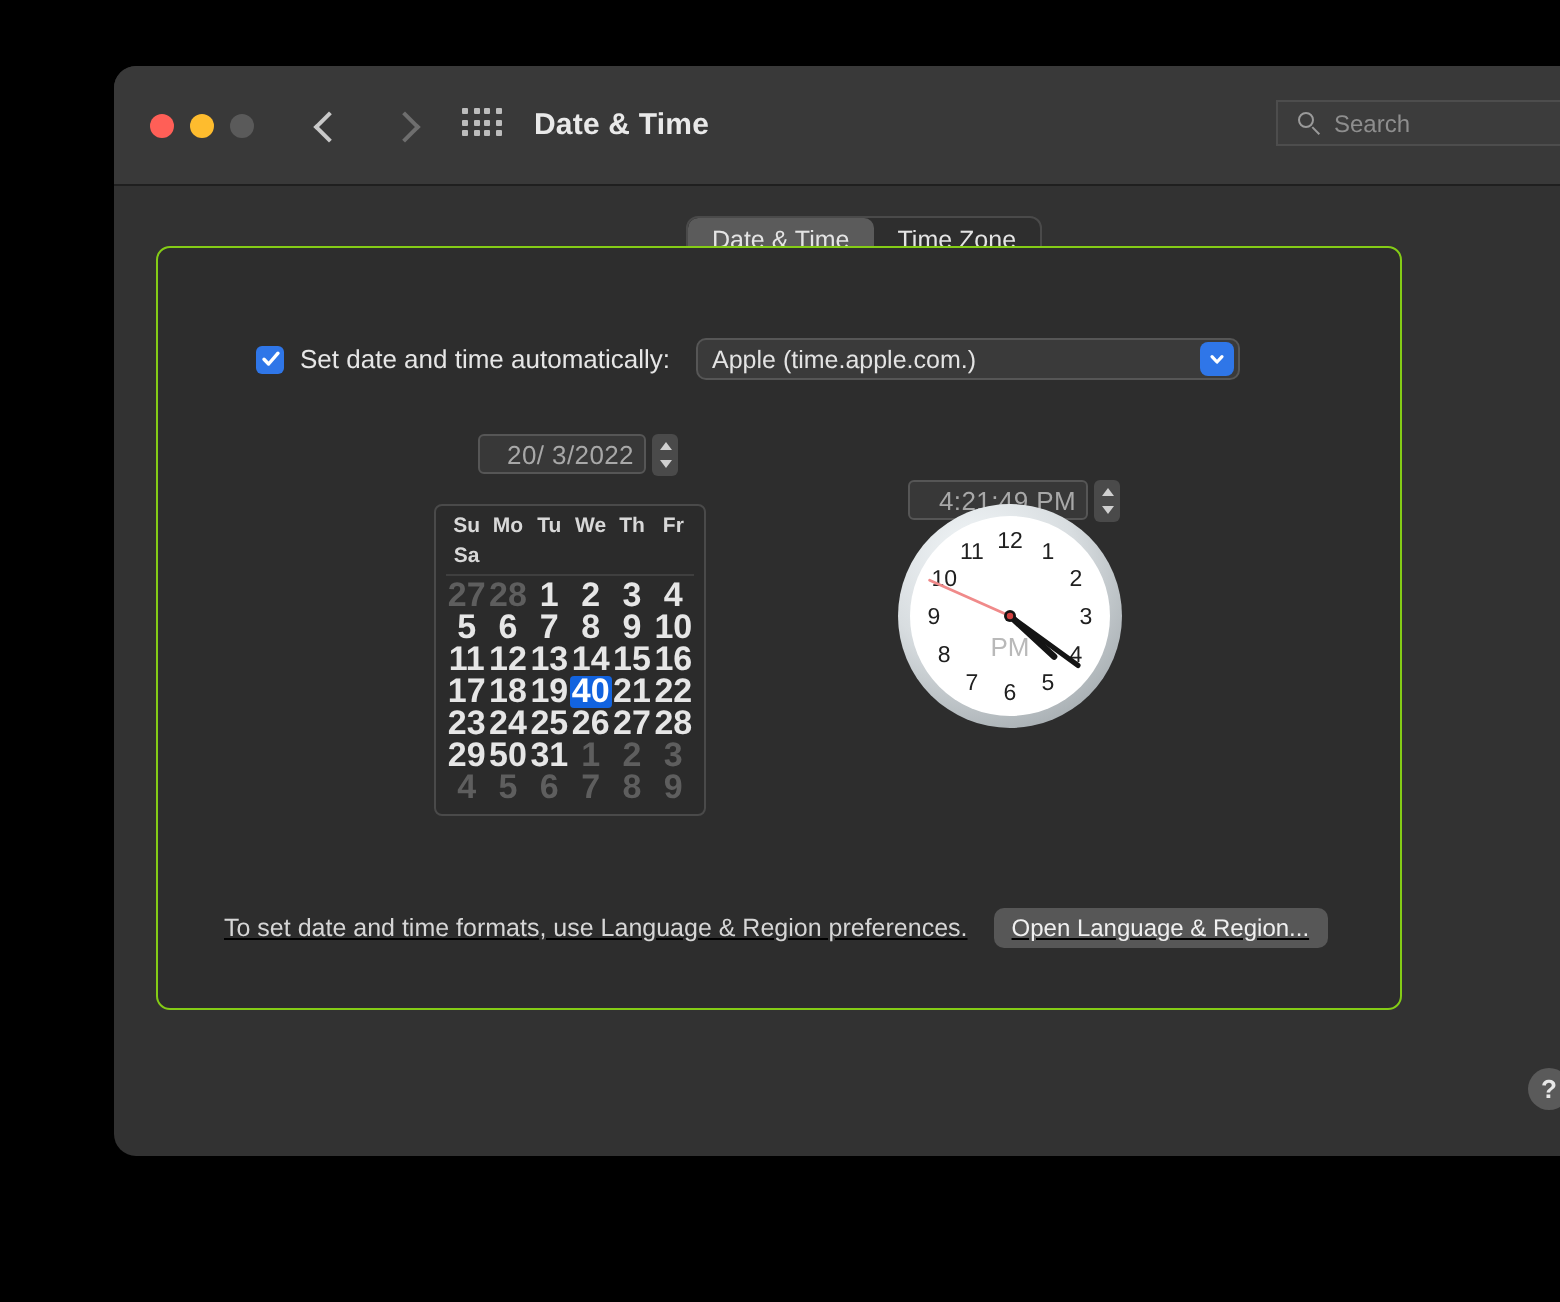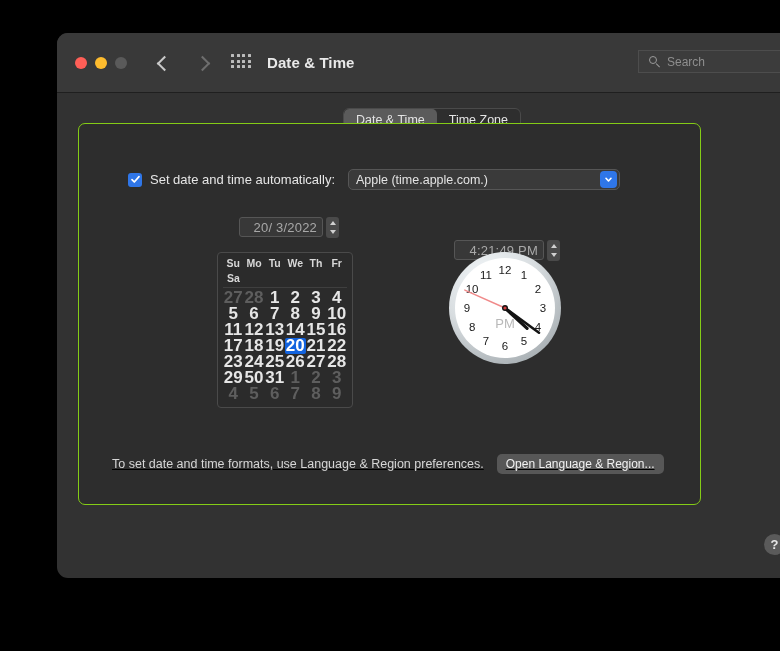--- a/index.html
+++ b/index.html
@@ -552,21 +552,21 @@
             <div class="cal-day">10</div>
             <div class="cal-day">11</div>
             <div class="cal-day">12</div>
             <div class="cal-day">13</div>
             <div class="cal-day">14</div>
             <div class="cal-day">15</div>
             <div class="cal-day">16</div>
             <div class="cal-day">17</div>
             <div class="cal-day">18</div>
             <div class="cal-day">19</div>
-            <div class="cal-day sel">20</div>
+            <div class="cal-day sel">40</div>
             <div class="cal-day">21</div>
             <div class="cal-day">22</div>
             <div class="cal-day">23</div>
             <div class="cal-day">24</div>
             <div class="cal-day">25</div>
             <div class="cal-day">26</div>
             <div class="cal-day">27</div>
             <div class="cal-day">28</div>
             <div class="cal-day">29</div>
             <div class="cal-day">50</div>

